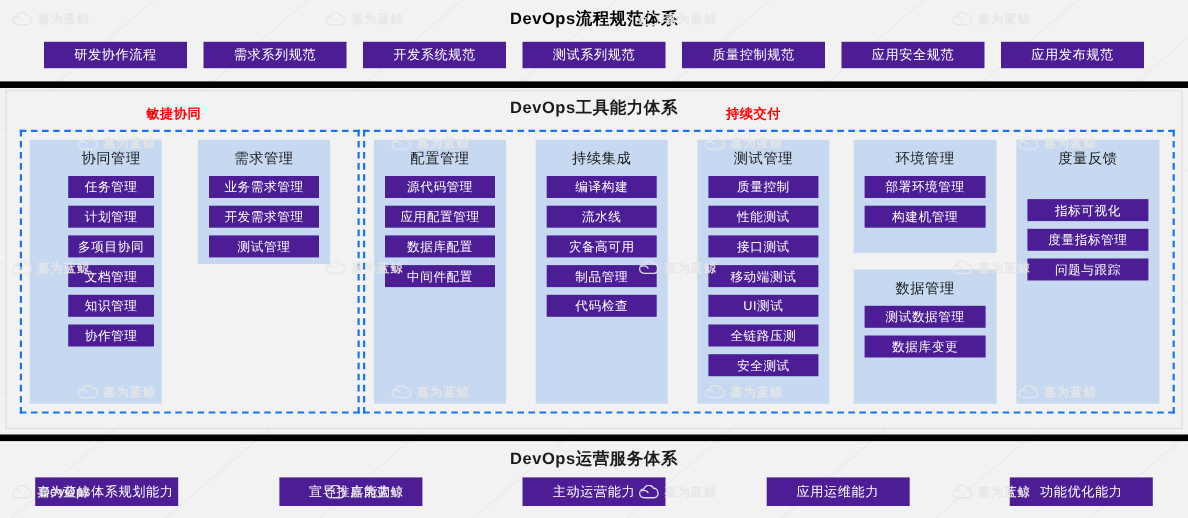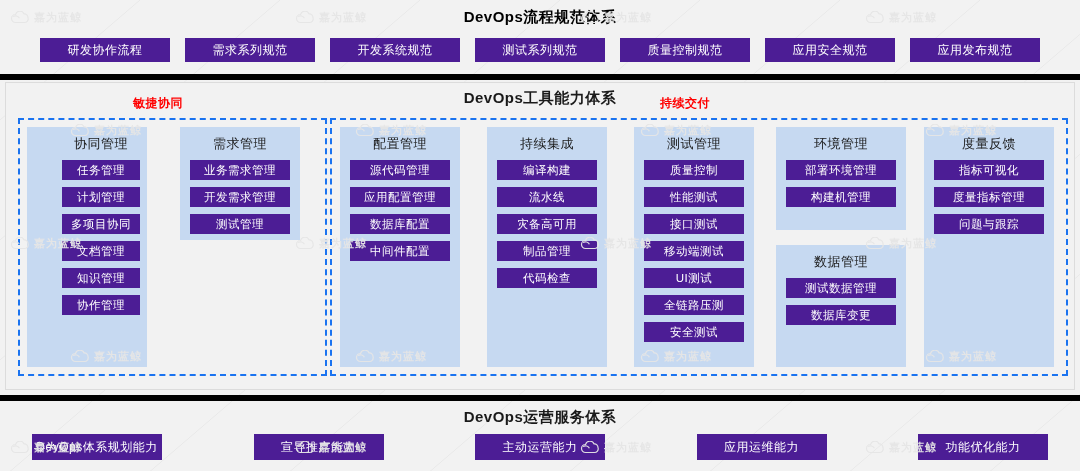--- a/index.html
+++ b/index.html
@@ -71,21 +71,21 @@
   .col .pill{width:84%;height:20px;font-size:11.5px;}
 
   
   #col-xtgl {left:27px; top:127px; width:120px;height:240px;padding-left:28px;}
   #col-xqgl {left:180px;top:127px;width:120px;height:113px;}
   #col-pzgl {left:340px;top:127px;width:120px;height:240px;}
   #col-cxjc {left:487px;top:127px;width:120px;height:240px;}
   #col-csgl {left:634px;top:127px;width:120px;height:240px;}
   #col-hjgl {left:776px;top:127px;width:130px;height:103px;}
   #col-sjgl {left:776px;top:245px;width:130px;height:122px;}
-  #col-dlfk {left:924px;top:127px;width:130px;height:240px;}
+  #col-dlfk {left:924px;top:127px;width:130px;height:240px;gap:21px;}
 
   
   #sec-bot{position:absolute;left:0;top:401px;width:1080px;height:70px;z-index:2;}
   #sec-bot .title{
     position:absolute;top:7px;left:0;width:1080px;text-align:center;
     font-size:15px;font-weight:bold;color:#1a1a1a;letter-spacing:.5px;
   }
   #sec-bot .row{position:absolute;top:33px;left:0;width:1080px;
     display:flex;justify-content:space-between;padding:0 32px;box-sizing:border-box;}
   #sec-bot .pill{width:130px;height:26px;font-size:12px;}

